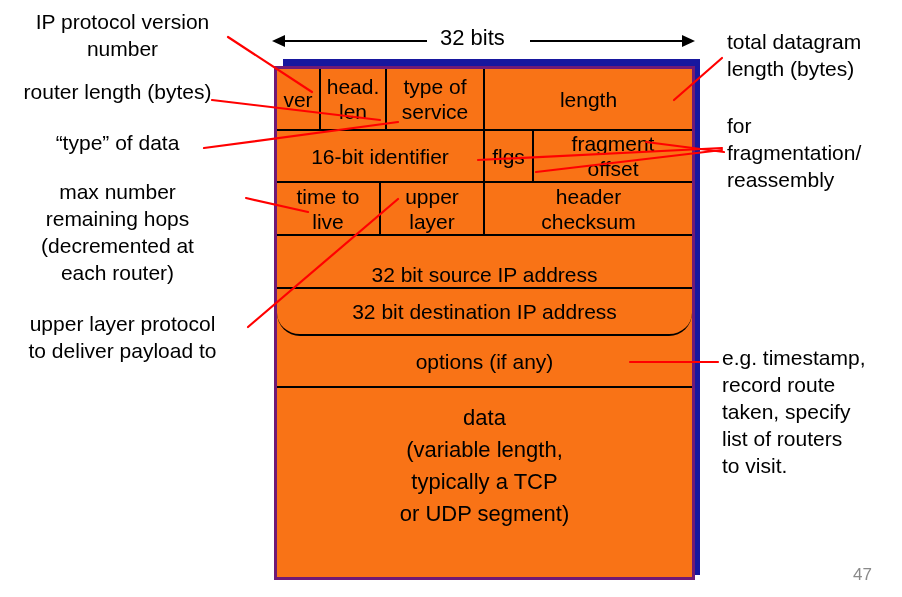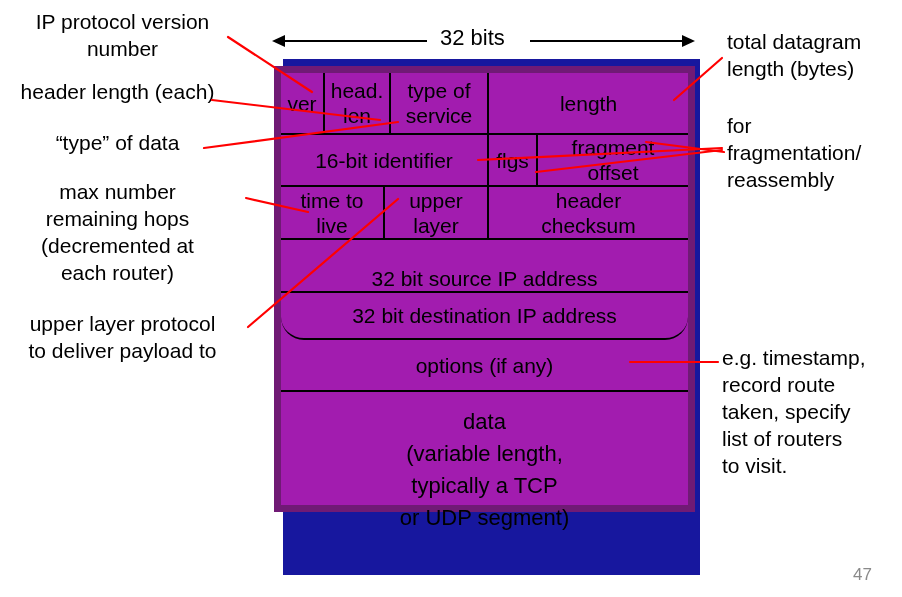--- a/index.html
+++ b/index.html
@@ -63,23 +63,23 @@
     top: 59px;
     width: 417px;
     height: 516px;
     background: #17179e;
   }
   #table {
     position: absolute;
     left: 274px;
     top: 66px;
     width: 421px;
-    height: 446px;
-    background: #a21caf;
-    border: 7px solid #701a75;
+    height: 514px;
+    background: #f97316;
+    border: 3px solid #701a75;
     box-sizing: border-box;
   }
   .row {
     position: relative;
     display: flex;
     box-sizing: border-box;
     border-bottom: 2px solid #000;
   }
   .row.last { border-bottom: none; }
   .cell {
@@ -173,21 +173,21 @@
 (variable length,
 typically a TCP
 or UDP segment)</div>
     </div>
 
   </div>
 
   <div class="annot right-align" style="left:10px;  top:8px;   width:225px;">IP protocol version
 number</div>
 
-  <div class="annot right-align" style="left:0px;   top:78px;  width:235px;">header length (each)</div>
+  <div class="annot right-align" style="left:0px;   top:78px;  width:235px;">router length (bytes)</div>
 
   <div class="annot right-align" style="left:0px;   top:129px; width:235px;">“type” of data</div>
 
   <div class="annot right-align" style="left:0px;   top:178px; width:235px;">max number
 remaining hops
 (decremented at
 each router)</div>
 
   <div class="annot right-align" style="left:0px;   top:310px; width:245px;">upper layer protocol
 to deliver payload to</div>

